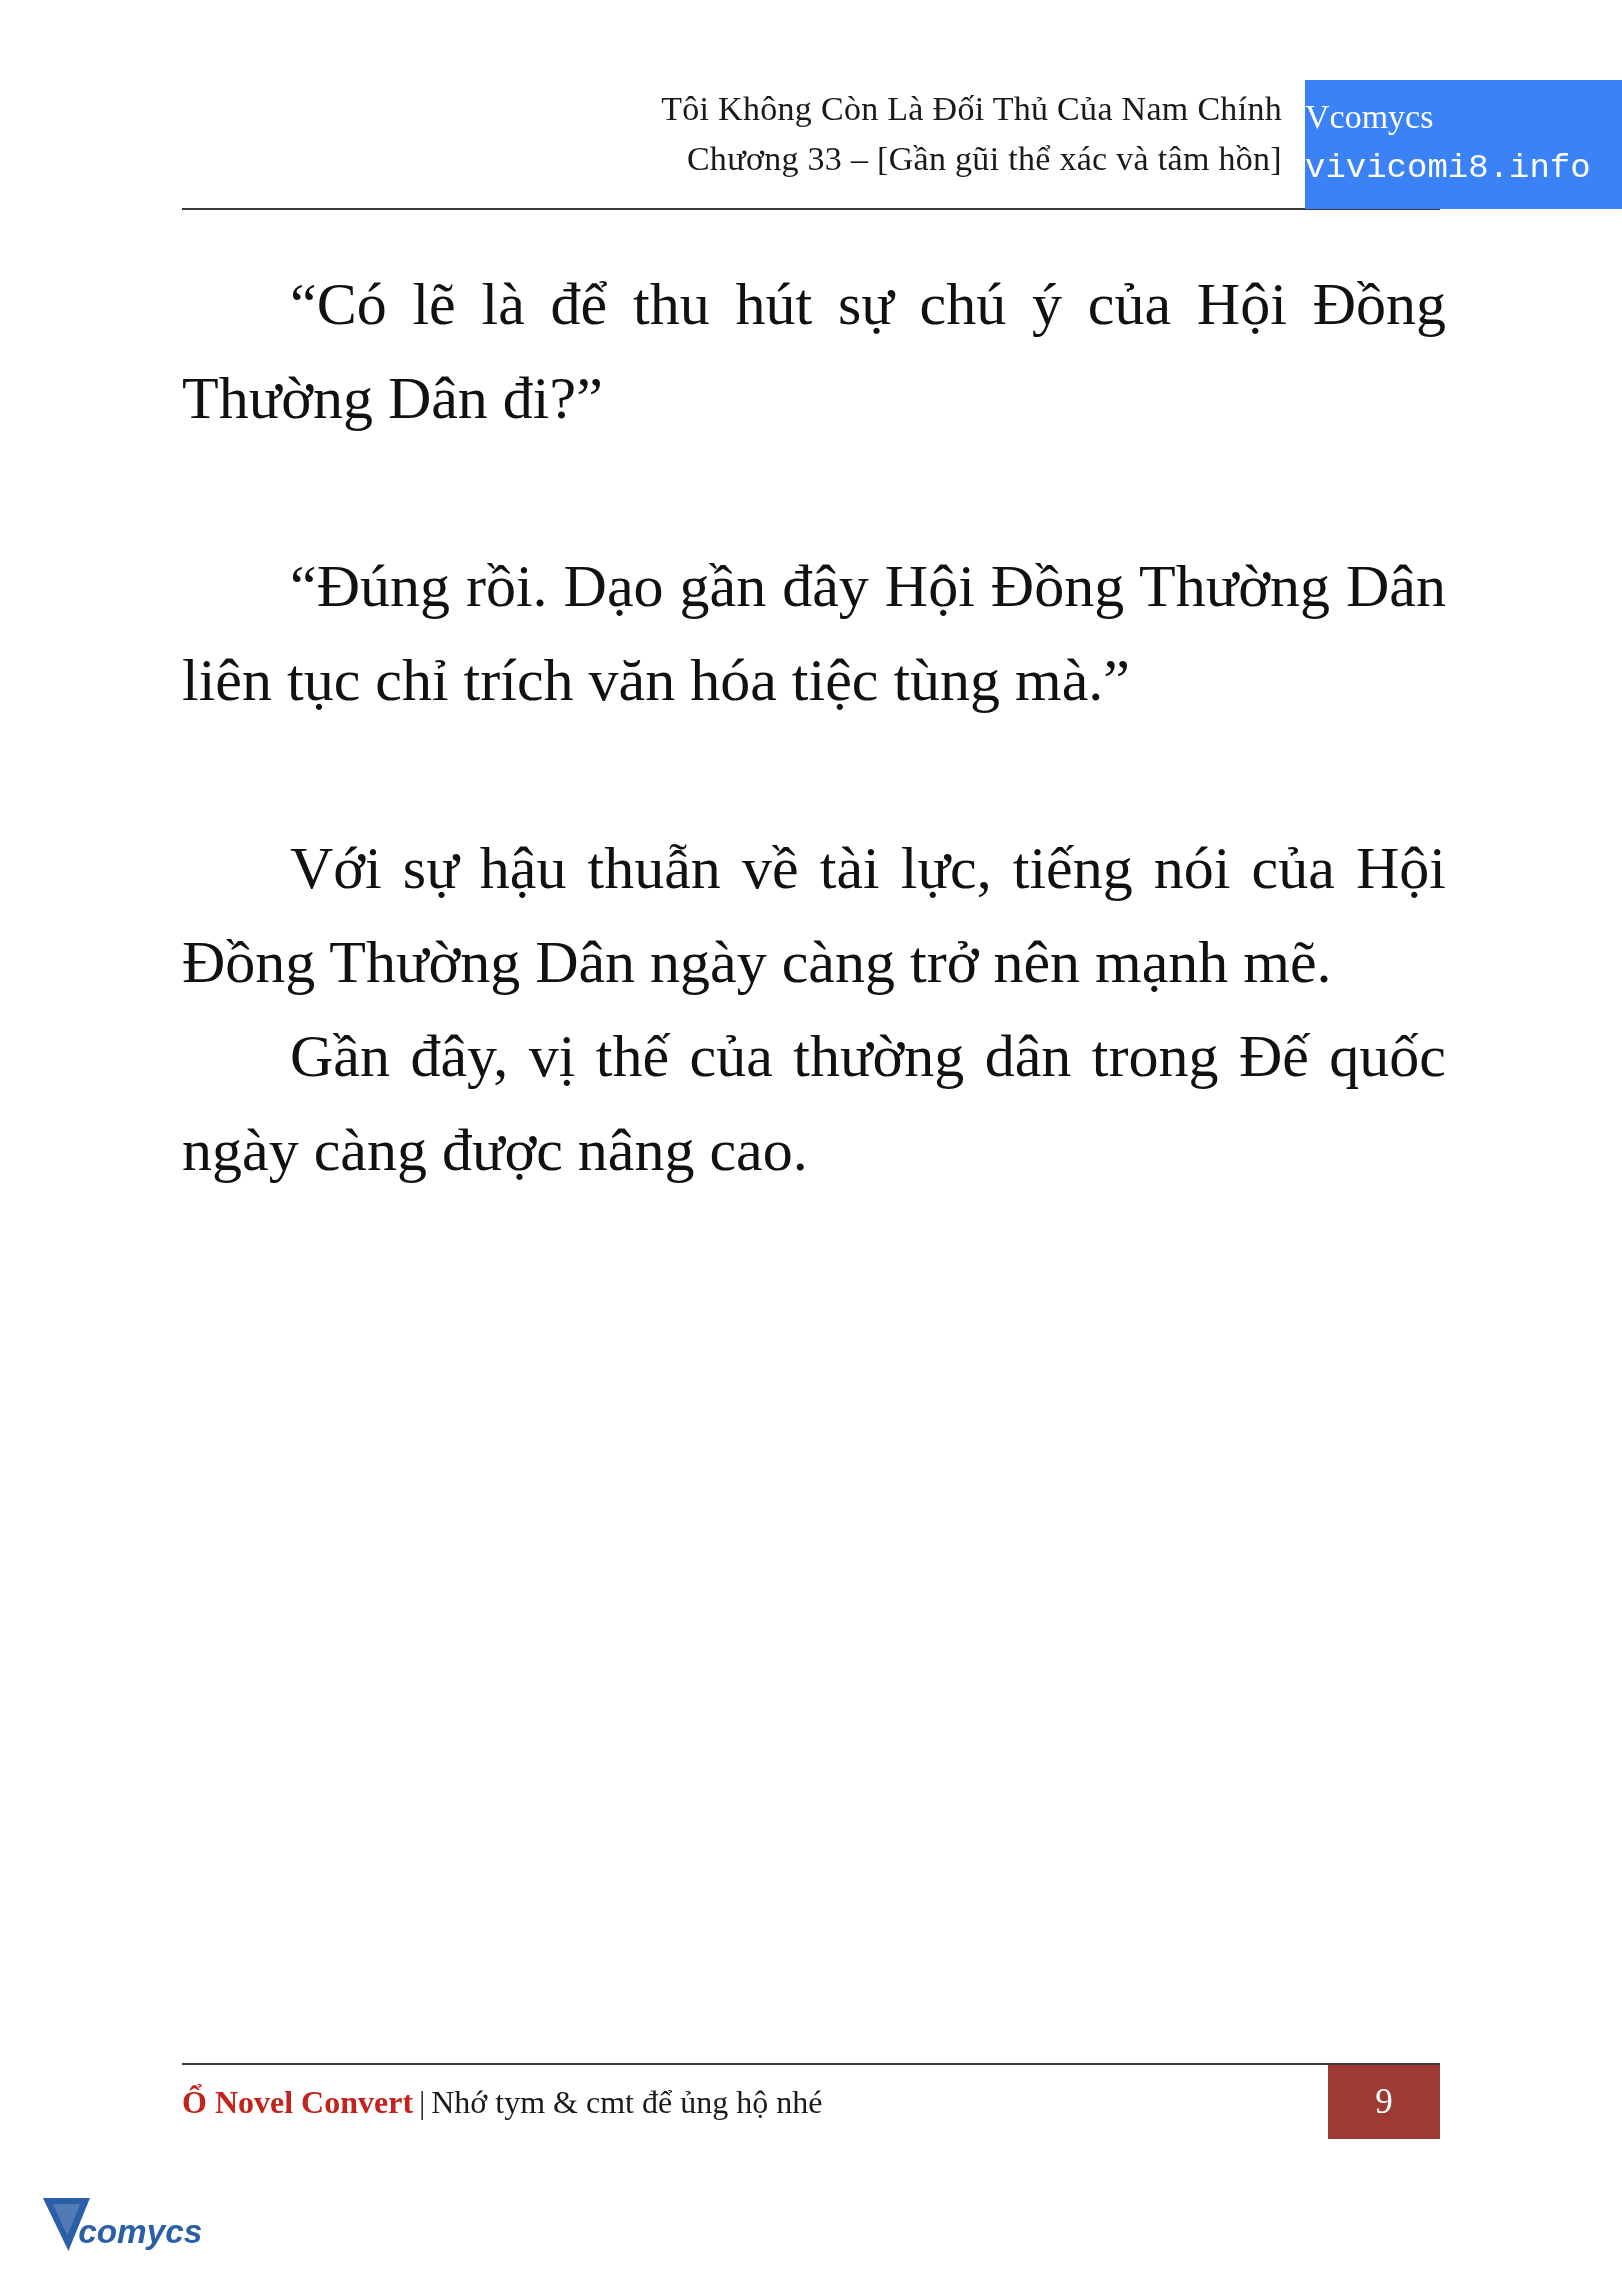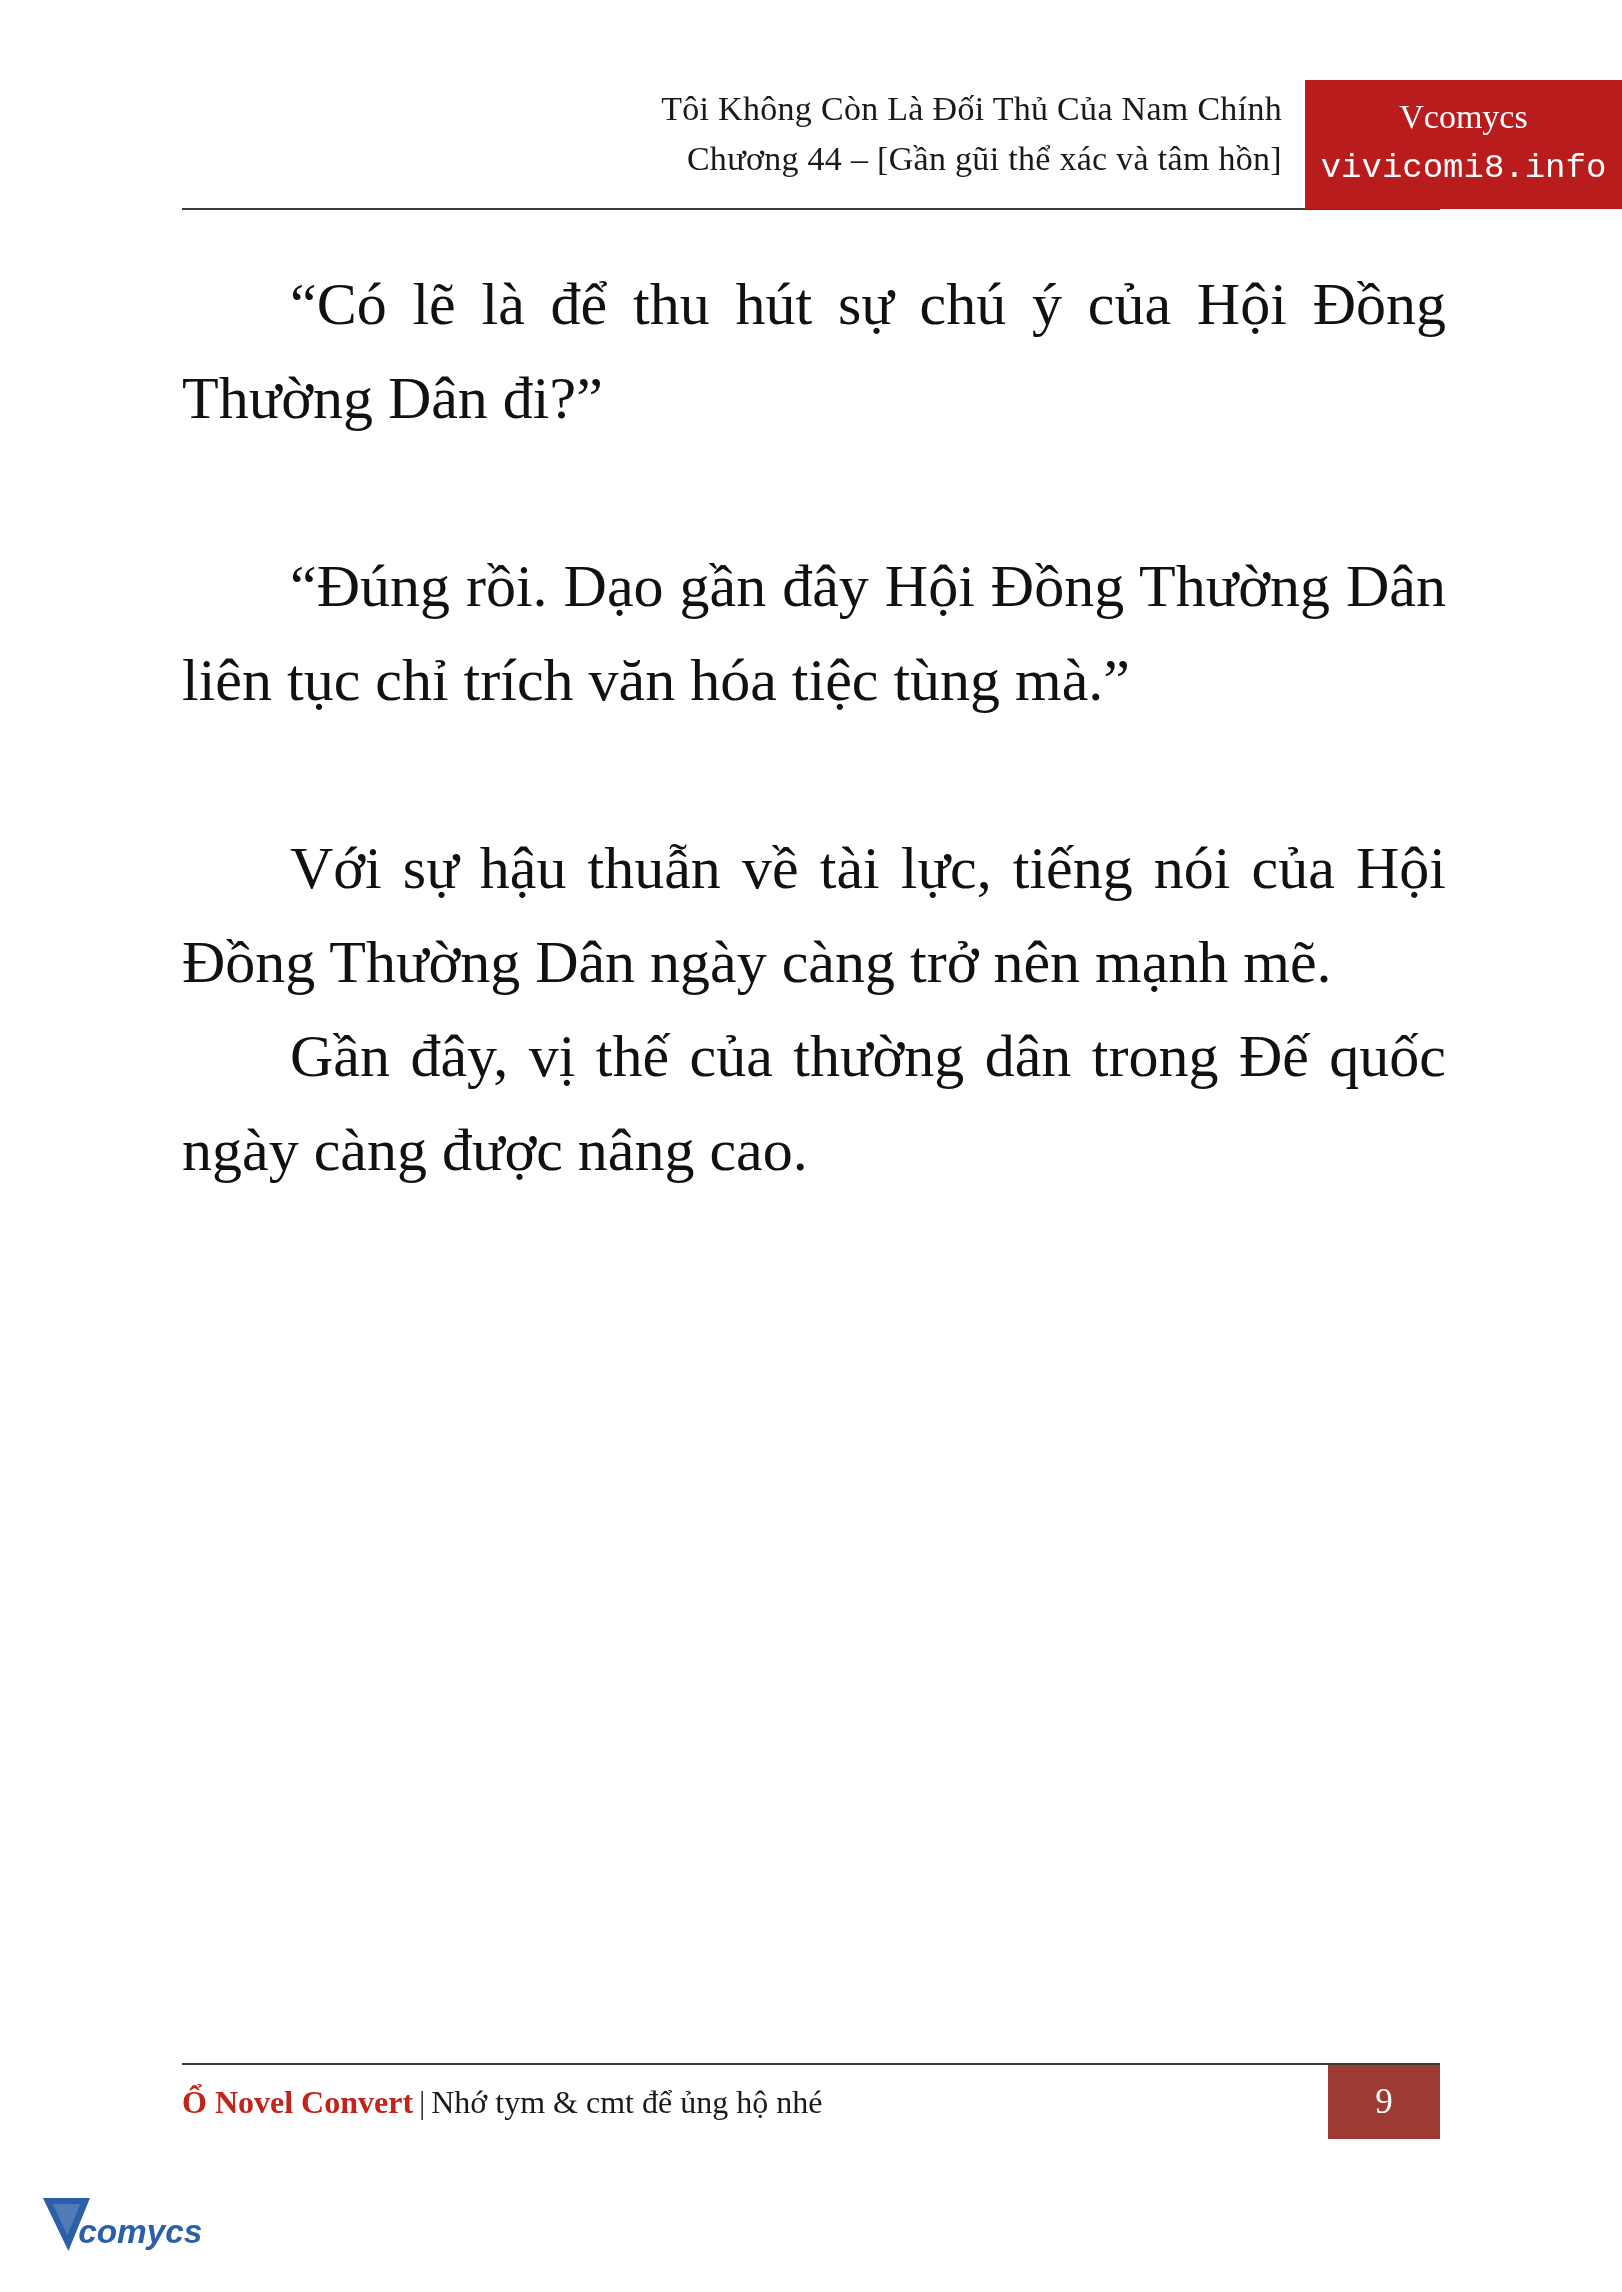--- a/index.html
+++ b/index.html
@@ -59,23 +59,23 @@
     width: 1258px;
     height: 2px;
     background: #3a3a3a;
   }
   .brand-box {
     position: absolute;
     left: 1123px;
     top: -3.9px;
     width: 317px;
     height: 129px;
-    background: #b91c1c;
+    background: #3b82f6;
     color: #ffffff;
-    text-align: center;
+    text-align: left;
     font-family: "Liberation Serif", serif;
   }
   .brand-name {
     font-size: 34px;
     line-height: 61px;
     padding-top: 5.9px;
   }
   .brand-url {
     font-size: 34px;
     line-height: 43px;
@@ -171,21 +171,21 @@
   .wm-svg { display: block; }
 </style>
 </head>
 <body>
 
 <div class="page">
 
   <div class="header">
     <div class="header-titles">
       <div class="header-line1">Tôi Không Còn Là Đối Thủ Của Nam Chính</div>
-      <div class="header-line2">Chương 44 –  [Gần gũi thể xác và tâm hồn]</div>
+      <div class="header-line2">Chương 33 –  [Gần gũi thể xác và tâm hồn]</div>
     </div>
     <div class="header-rule"></div>
     <div class="brand-box">
       <div class="brand-name">Vcomycs</div>
       <div class="brand-url">vivicomi8.info</div>
     </div>
   </div>
 
   <div class="content">
     <p class="para">“Có lẽ là để thu hút sự chú ý của Hội Đồng Thường Dân đi?”</p>

